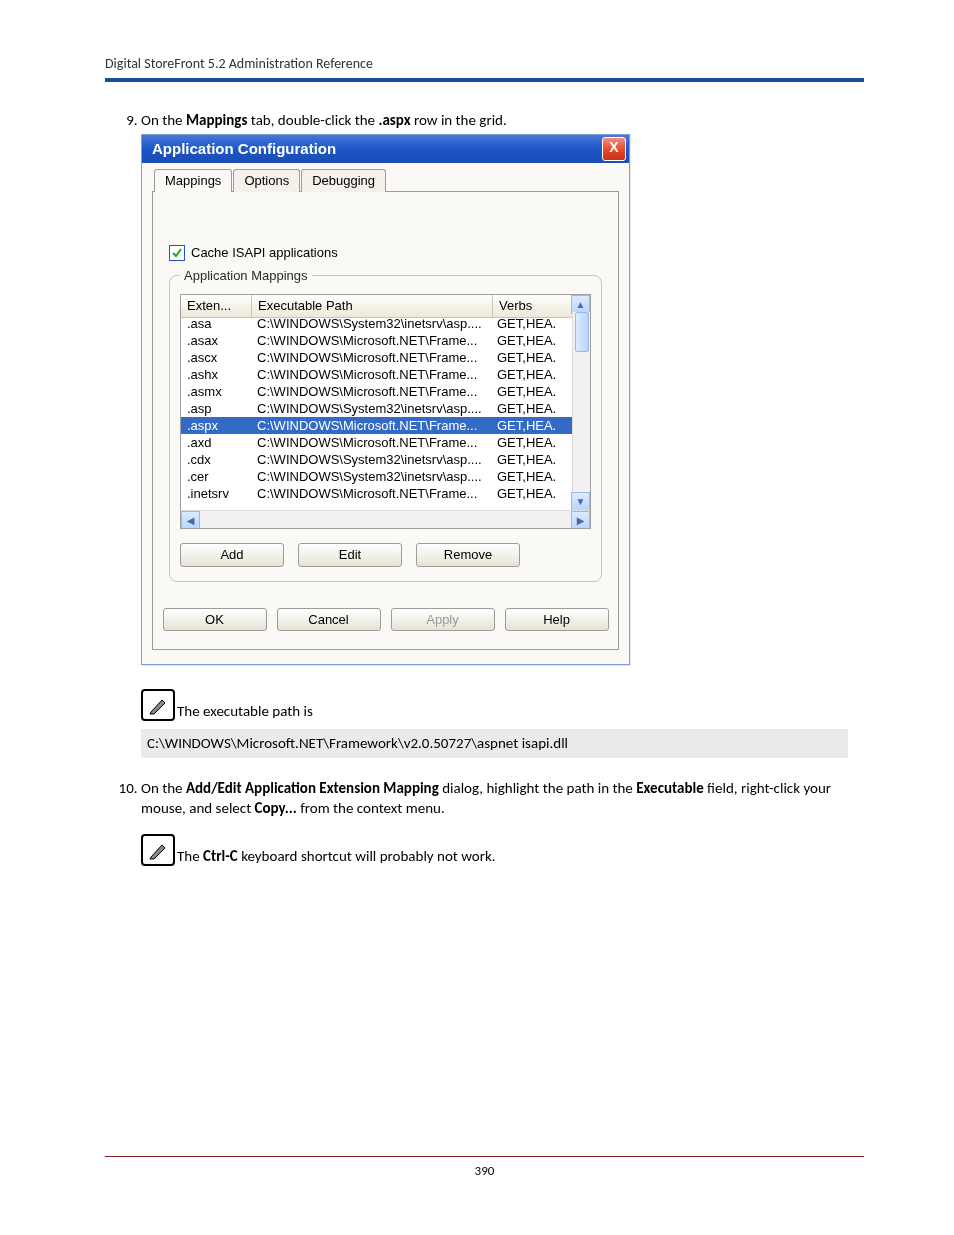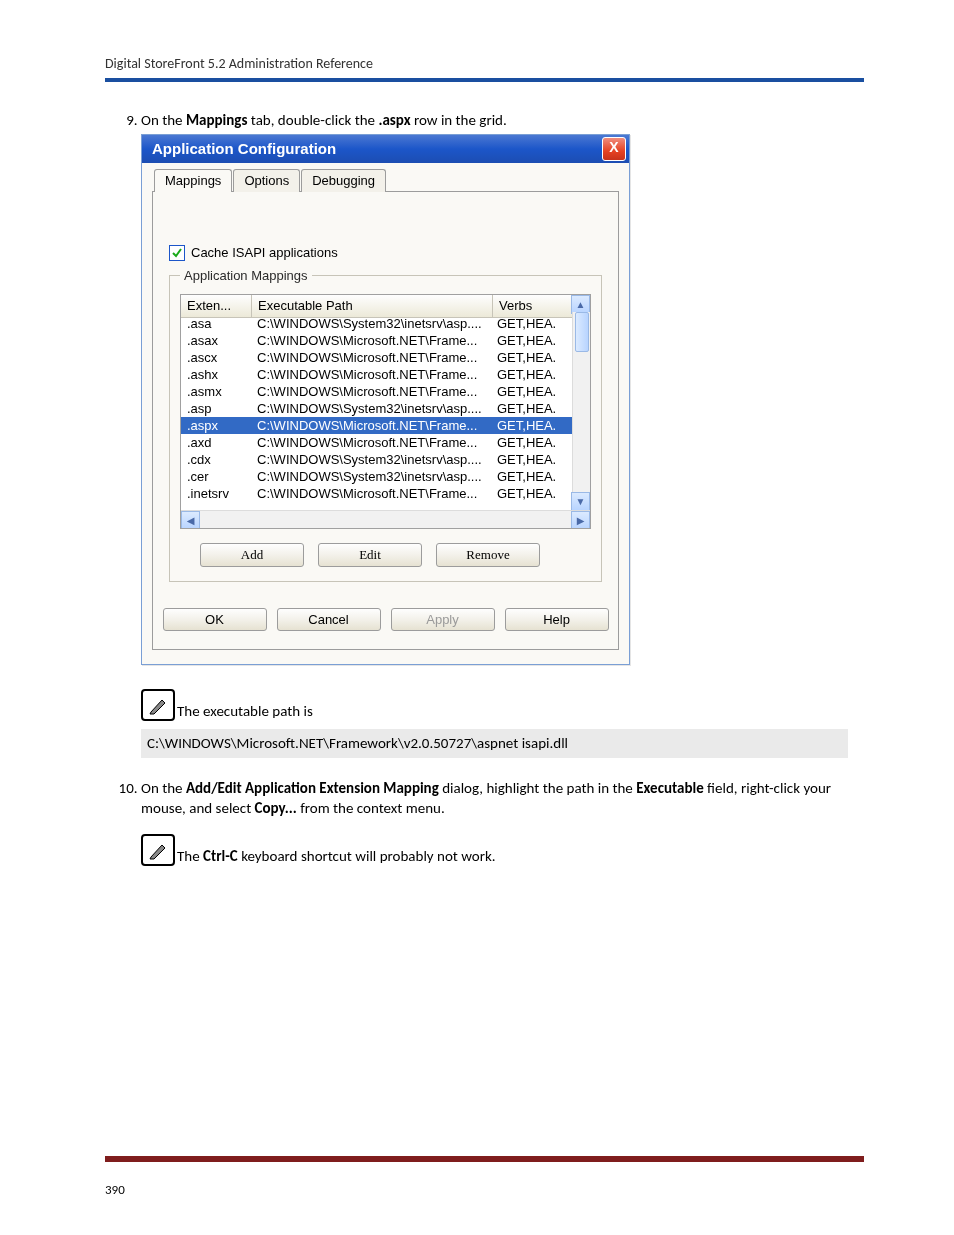--- a/index.html
+++ b/index.html
@@ -111,21 +111,21 @@
     height: 14px;
     border: 1px solid #1c56c9;
     background: #fff;
     display: inline-flex;
     align-items: center;
     justify-content: center;
   }
   .chk-box svg { display:block; }
   .groupbox {
     border: 1px solid #c7c4b8;
-    border-radius: 0;
+    border-radius: 8px;
     padding: 18px 10px 14px 10px;
     position: relative;
     margin-bottom: 0;
   }
   .group-label {
     position: absolute;
     top: -9px;
     left: 10px;
     background: #faf9f5;
     padding: 0 4px;
@@ -224,22 +224,21 @@
     background: linear-gradient(to bottom,#dbeaff,#b8d4ff);
     border: 1px solid #9ab9e6;
     display:flex;align-items:center;justify-content:center;
     color:#4a6aa8;font-size:10px;
   }
   .h-scroll .spacer{flex:1;}
   .btn-row {
     display: flex;
     gap: 14px;
     margin-top: 14px;
-    margin-left: 20px;
-    font-family: Liberation Serif, serif;
+    margin-left: 0;
   }
   .win-btn {
     min-width: 78px;
     padding: 2px 12px;
     background: linear-gradient(to bottom,#fefefe 0%,#f3f1ea 50%,#e6e2d2 100%);
     border: 1px solid #9c9c9c;
     border-radius: 3px;
     font-size: 13px;
     text-align: center;
   }
@@ -268,23 +267,24 @@
     justify-content: center;
     flex-shrink: 0;
   }
   .gray-block {
     background: #eaeaea;
     padding: 4px 6px;
     margin: 6px 16px 20px 0;
     font-size: 15px;
   }
   .footer {
-    border-top: 6px solid #7f1d1d;
-    font-size: 13px;
-    padding-top: 20px;
+    border-top: 1px solid #7f1d1d;
+    text-align: center;
+    font-size: 13px;
+    padding-top: 6px;
     margin-top: 290px;
   }
 </style>
 </head>
 <body>
 
 <div class="page">
   <div class="header-title">Digital StoreFront 5.2 Administration Reference</div>
   <div class="header-rule"></div>
 

